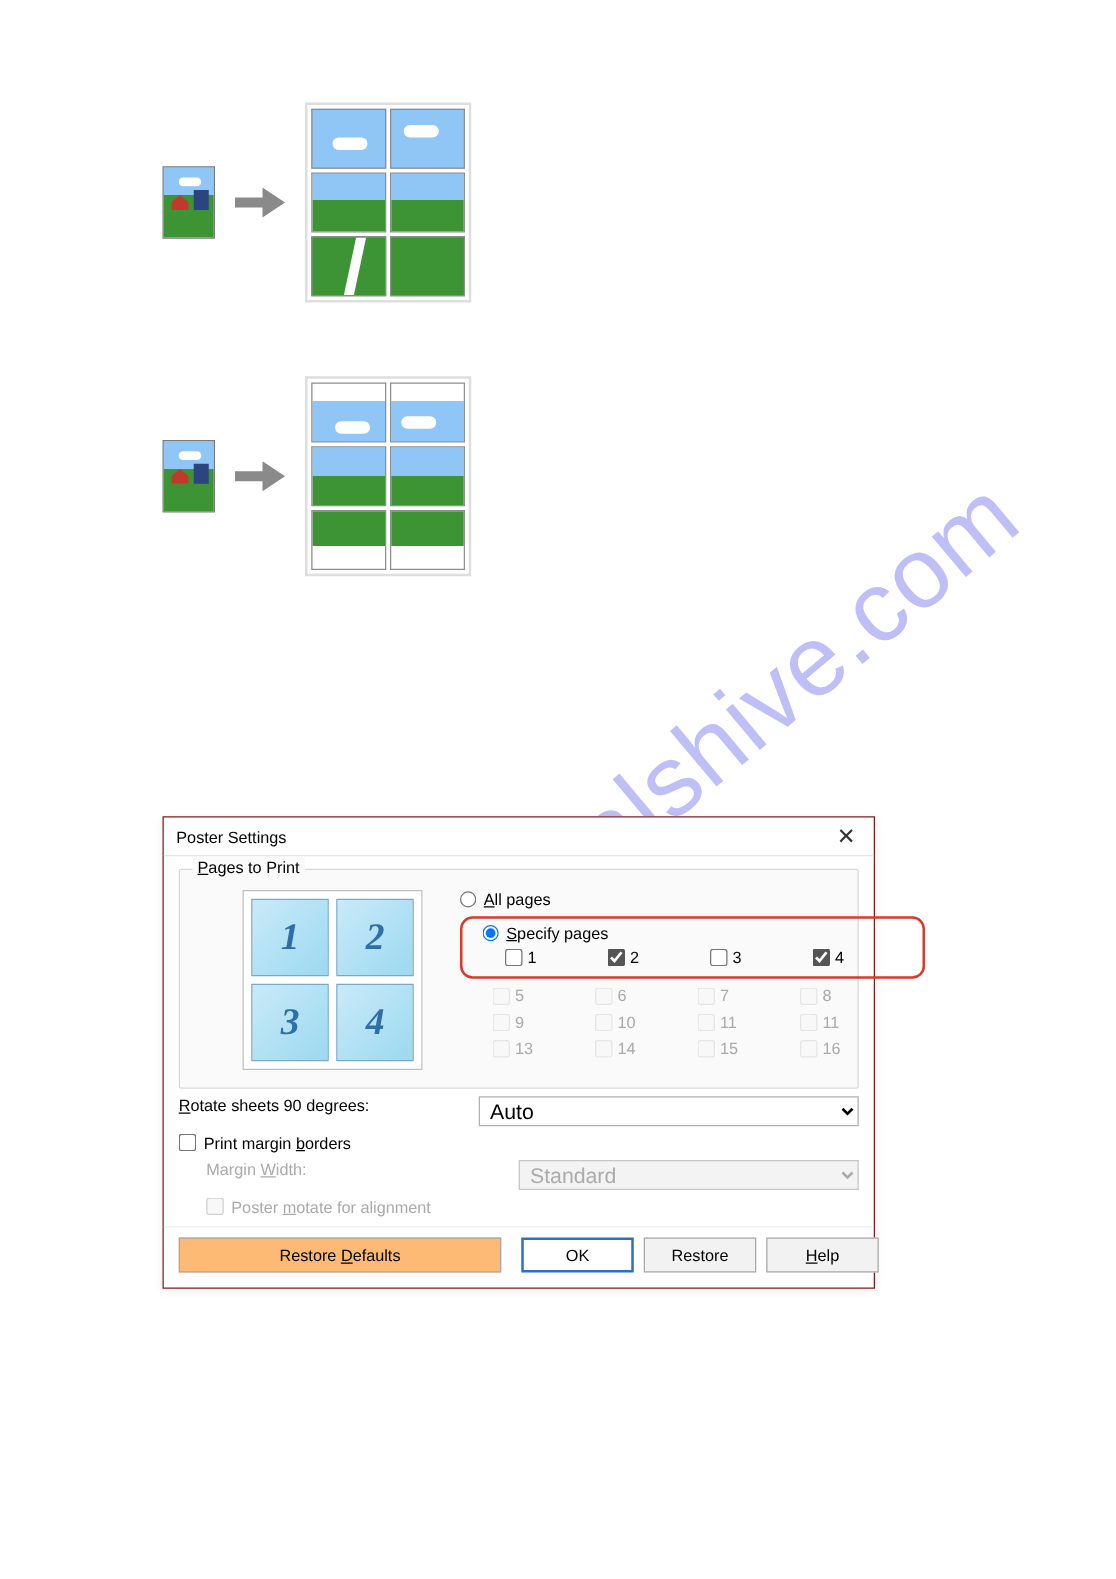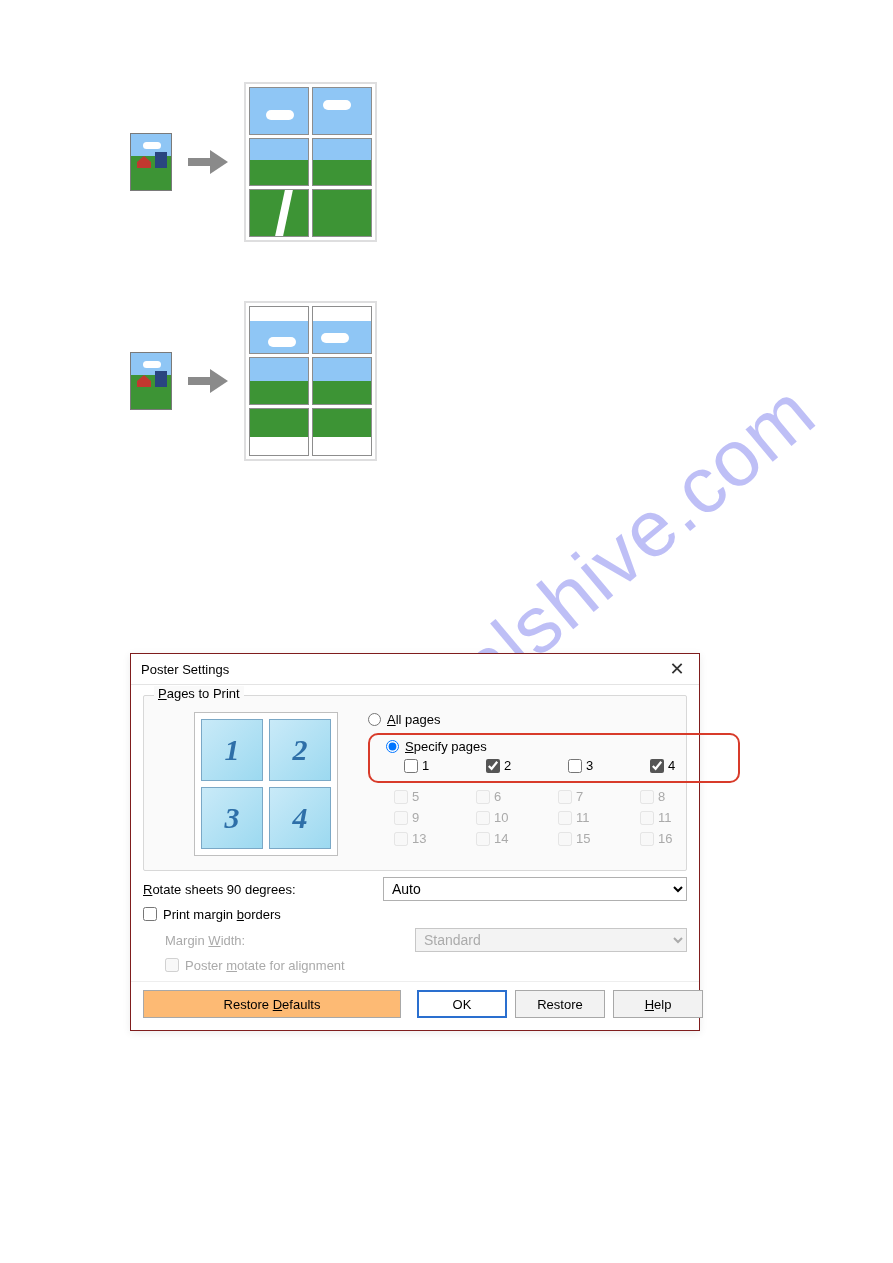--- a/index.html
+++ b/index.html
@@ -129,26 +129,26 @@
   .cbgrid {
     display: grid;
     grid-template-columns: repeat(4, 72px);
     gap: 6px 10px;
   }
   .cbgrid label { display:flex; align-items:center; gap:4px; font-size:13px; }
   .cbgrid input[type=checkbox] { width:14px; height:14px; margin:0; accent-color: #555; }
   .cbgrid.disabled label { color:#aaa; }
   .cbgrid.disabled input { pointer-events:none; opacity:0.5; }
   .form-rows { margin: 2px 12px 8px; }
-  .form-row { display:flex; align-items:center; margin: 6px 0; gap: 10px; }
+  .form-row { display:flex; margin: 6px 0; gap: 10px; }
   .form-row .lbl { width: 230px; font-size:13px; }
   .form-row select {
     flex: 1;
     height: 24px;
-    font-size: 14px;
+    font-size: 17px;
     border: 1px solid #b0b0b0;
     background: #fff;
     padding: 0 4px;
   }
   .form-row select[disabled] { background:#eee; color:#888;margin-left:28px; }
   .check-row { display:flex; gap:6px; margin: 4px 0; }
   .check-row input { width:14px; height:14px; margin:0; }
   .indent { margin-left: 22px; }
   .disabled-txt { color:#aaa; }
   .btn-row {

